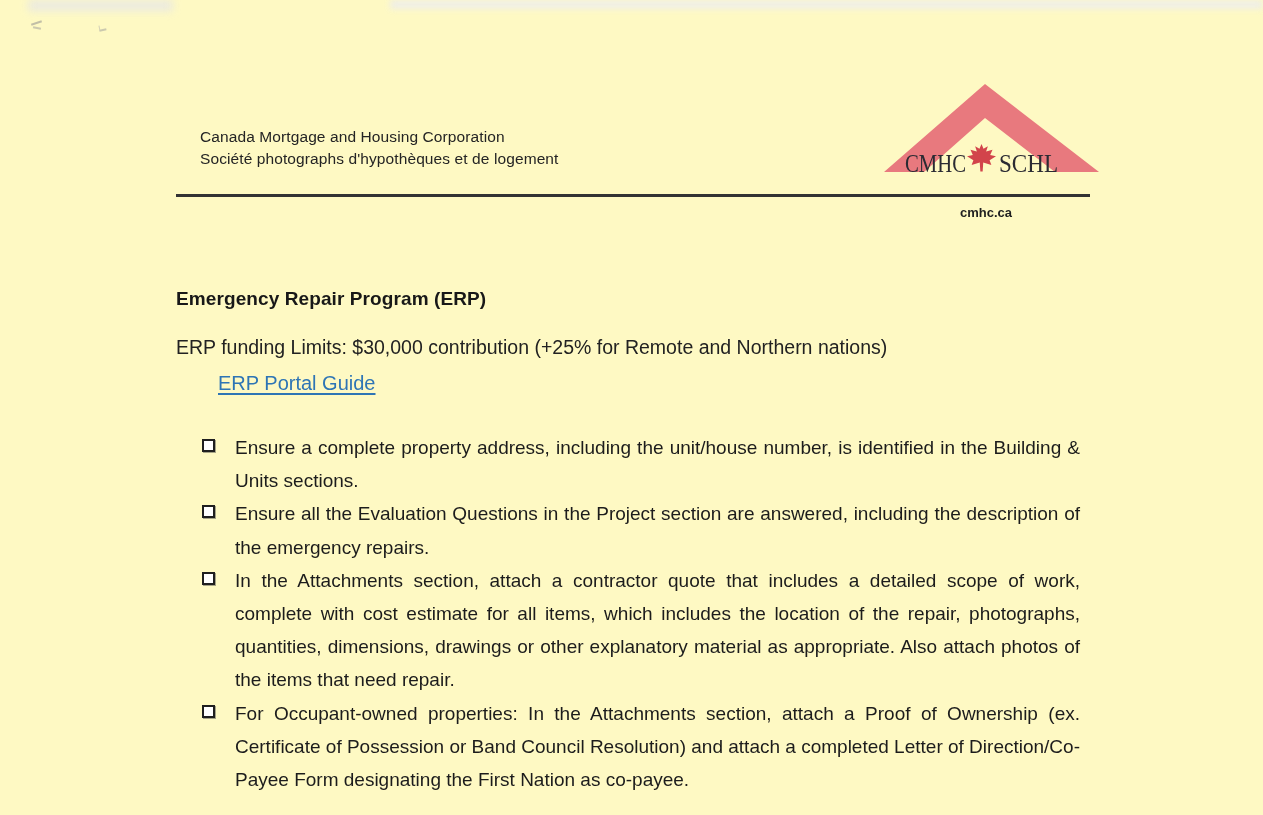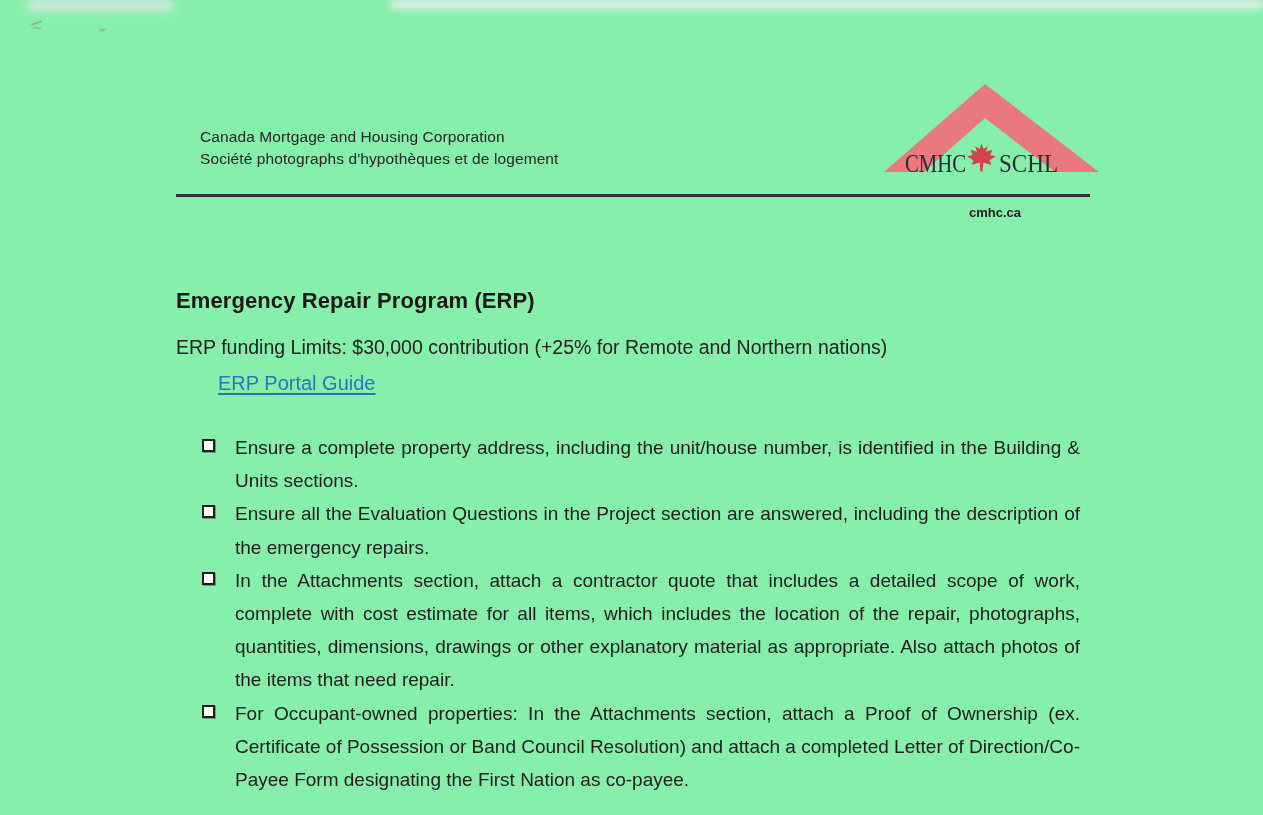--- a/index.html
+++ b/index.html
@@ -1,21 +1,21 @@
 <!DOCTYPE html>
 <html><head>
 <meta charset="utf-8">
 <style>
   * { margin: 0; padding: 0; box-sizing: border-box; }
   html, body { background: #ffffff; }
   .page {
     position: relative;
     width: 1263px;
     height: 815px;
-    background: #86efac;
+    background: #fef9c3;
     overflow: hidden;
     font-family: "Liberation Sans", sans-serif;
     color: #1b1b1b;
     padding-left: 7px;
   }
 
   
   .scan-band-left {
     position: absolute; left: 28px; top: 0; width: 145px; height: 11px;
     background: #e7e7e7; filter: blur(4px); opacity: .85;
@@ -45,28 +45,28 @@
     color: #242424;
   }
   .logo {
     position: absolute; left: 884px; top: 80px; width: 215px; height: 95px;
   }
   .rule {
     position: absolute; left: 176px; top: 194px; width: 914px; height: 2.5px;
     background: #333333;
   }
   .website {
-    position: absolute; left: 940px; top: 205px; width: 110px;
-    text-align: center; font-size: 13px; font-weight: bold; color: #1f1f1f;
+    position: absolute; left: 960px; top: 205px; width: 110px;
+    text-align: left; font-size: 13px; font-weight: bold; color: #1f1f1f;
   }
 
   
   .doc-title {
     position: absolute; left: 176px; top: 288px;
-    font-size: 22px; font-weight: bold; color: #181818; letter-spacing: .1px;
+    font-size: 19px; font-weight: bold; color: #181818; letter-spacing: .1px;
   }
   .funding-note {
     position: absolute; left: 176px; top: 336px;
     font-size: 19.5px; color: #222222;
   }
   .portal-link {
     position: absolute; left: 176px; top: 372px;
     font-size: 20px; color: #2e75b5; text-decoration: underline;
     text-underline-offset: 3px; cursor: pointer; margin-left: 42px;
   }

